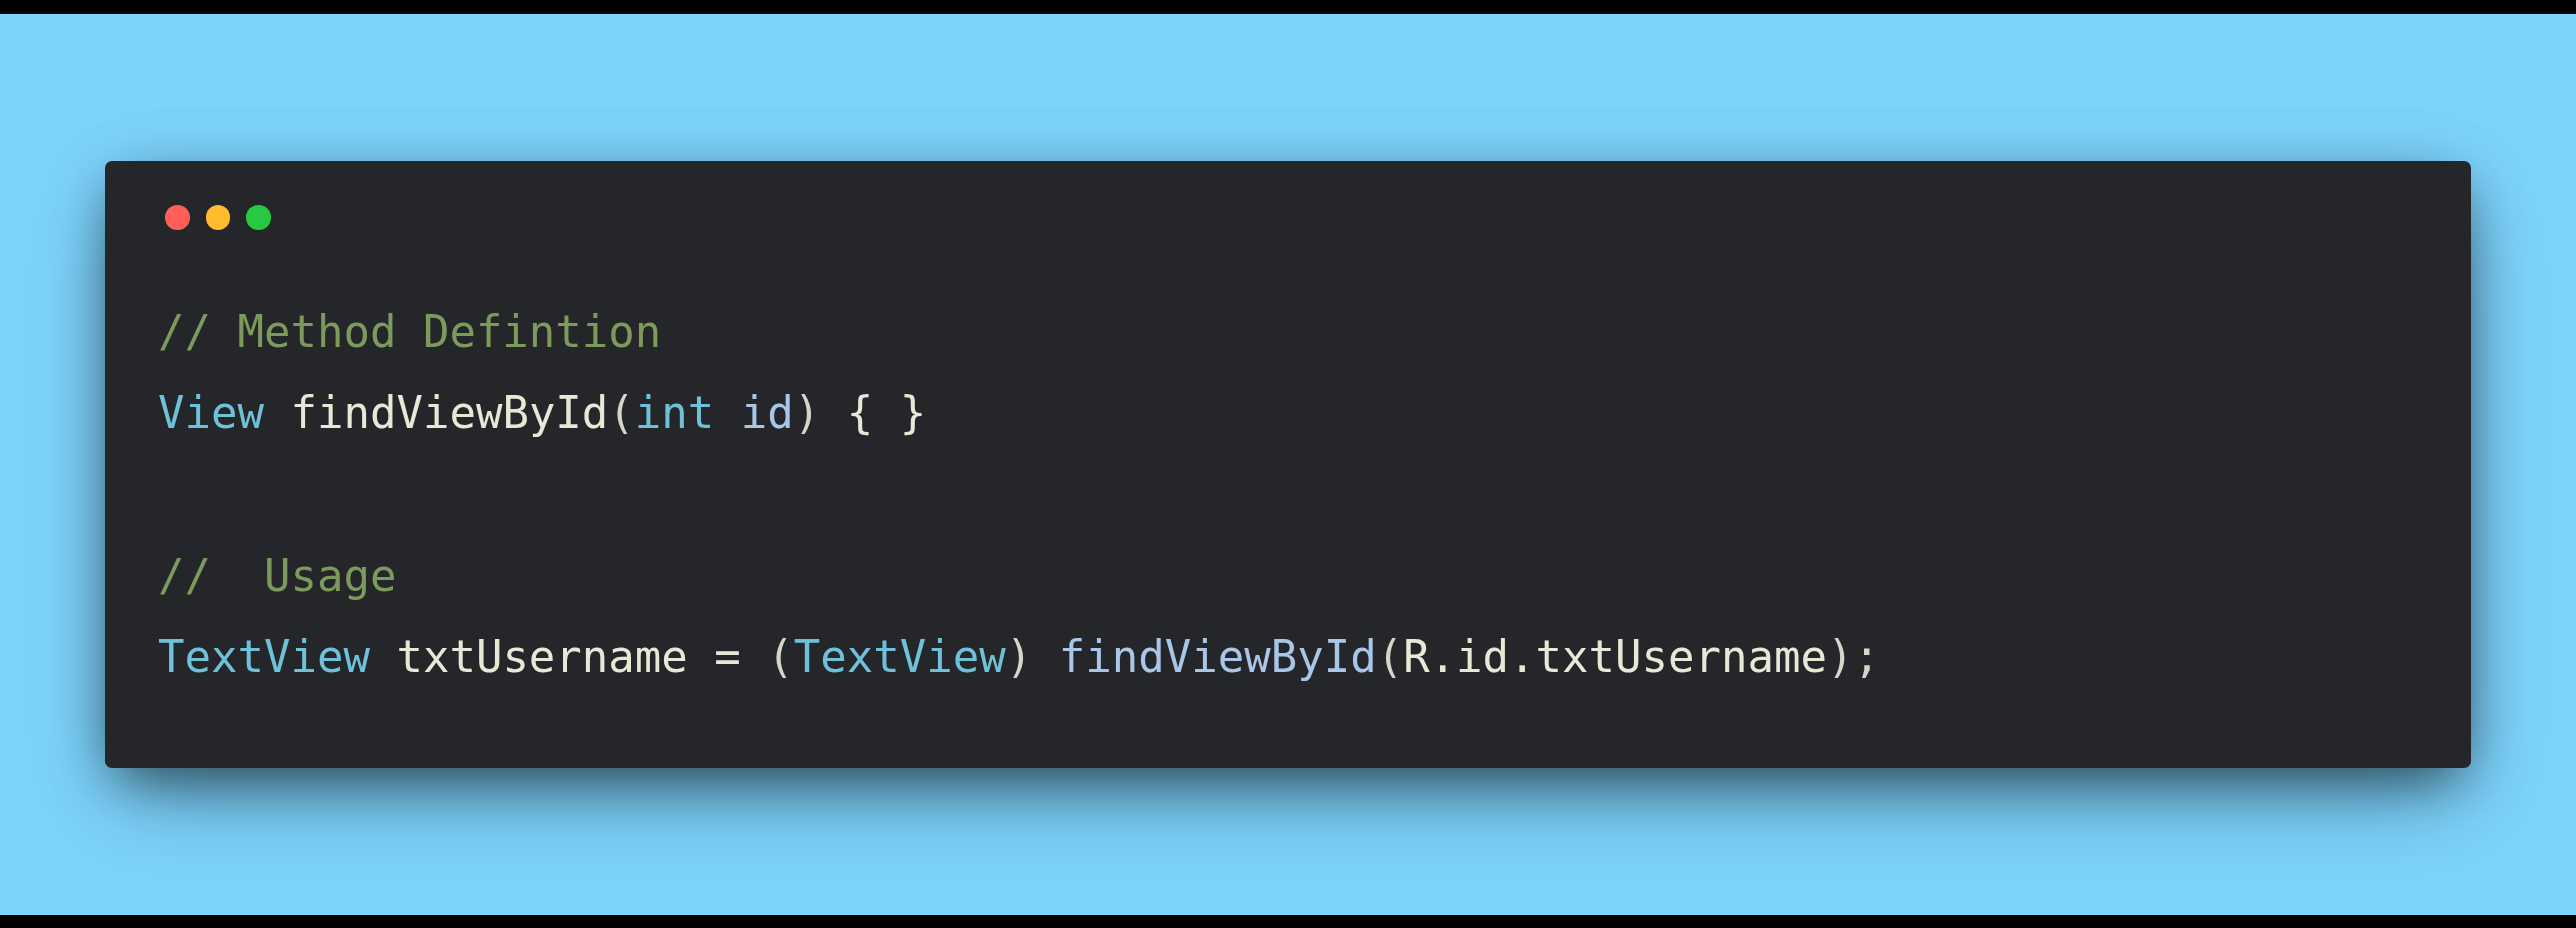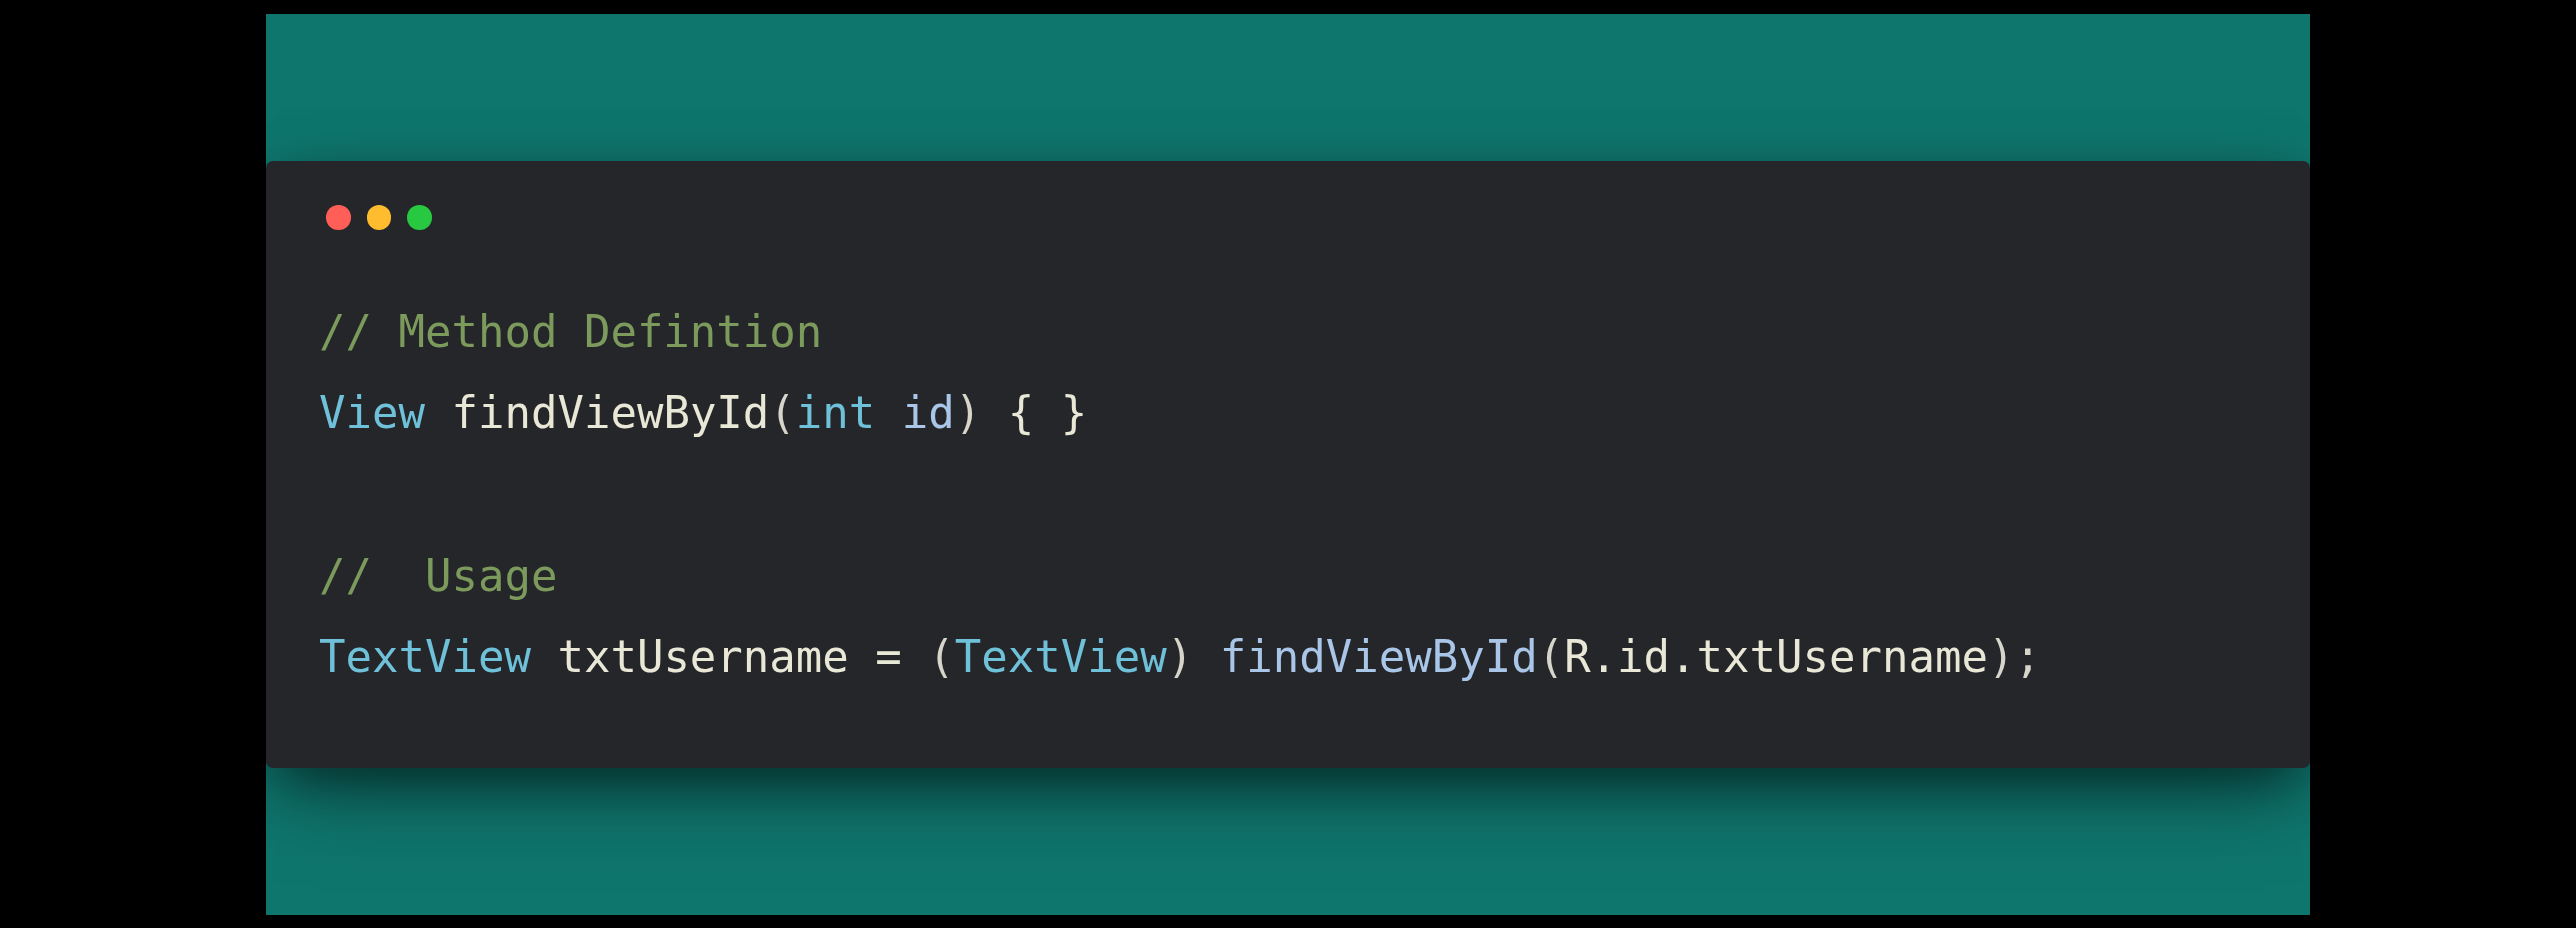--- a/index.html
+++ b/index.html
@@ -10,22 +10,22 @@
   body {
     width: 2576px;
     height: 929px;
     background: #000;
     display: flex;
     align-items: stretch;
     justify-content: center;
     overflow: hidden;
   }
   .outer-yellow {
-    background: #0f766e;
-    width: 2044px;
+    background: #7dd3fc;
+    width: 2576px;
     height: 100%;
     position: relative;
     display: flex;
     align-items: center;
     justify-content: center;
     border-top: 14px solid #000;
     border-bottom: 14px solid #000;
   }
   .code-window {
     width: 2366px;

